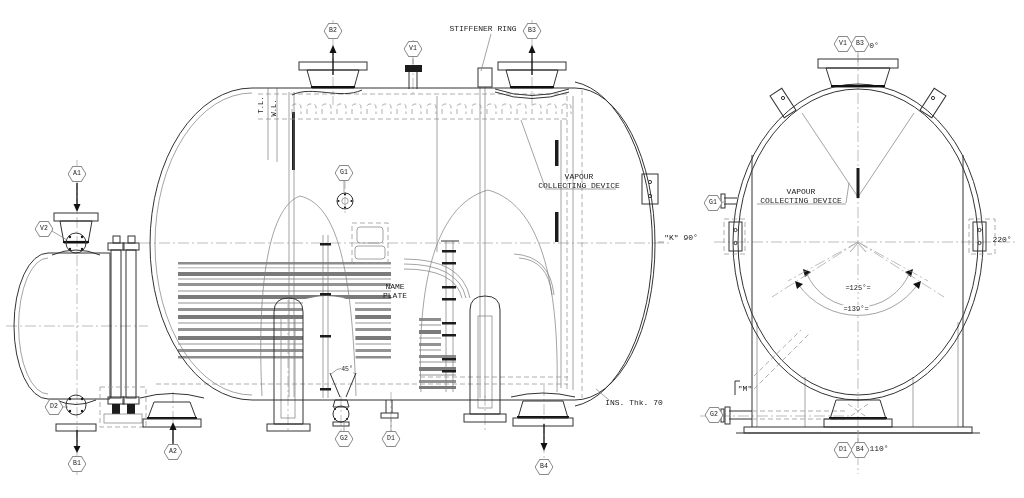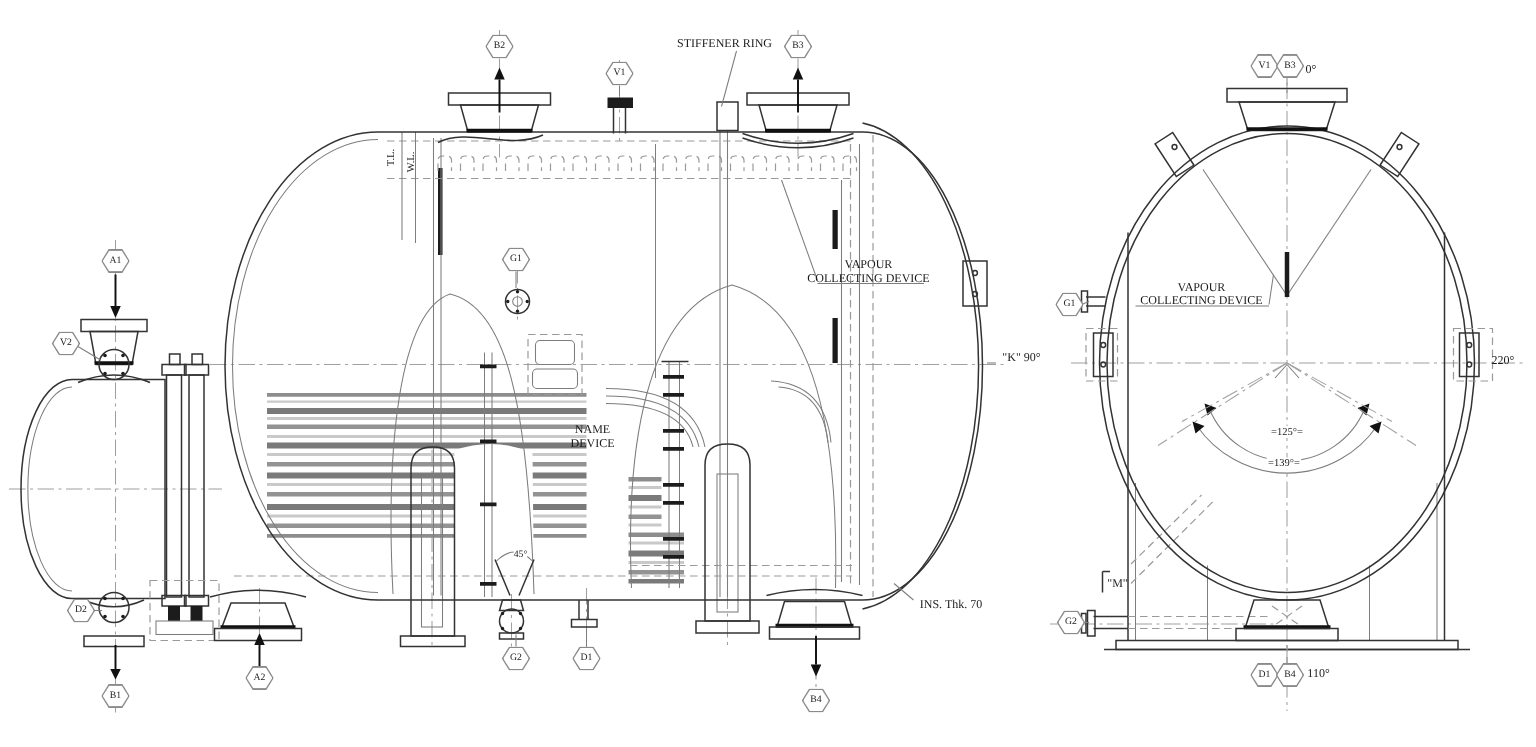--- a/index.html
+++ b/index.html
@@ -1,17 +1,17 @@
 <!DOCTYPE html>
 <html><head>
 <meta charset="utf-8">
 <style>
   html,body{margin:0;padding:0;background:#fff;}
   .canvas{position:relative;width:1024px;height:498px;background:#ffffff;overflow:hidden;
-          font-family:Liberation Serif, serif;}
+          font-family:Liberation Mono, monospace;}
   svg{position:absolute;left:0;top:0;}
   
   .s{stroke:#333;fill:none;stroke-width:1;}
   .thin{stroke:#7d7d7d;fill:none;stroke-width:.7;}
   .dash{stroke:#9a9a9a;fill:none;stroke-width:.8;stroke-dasharray:5 3;}
   .cl{stroke:#a0a0a0;fill:none;stroke-width:.7;stroke-dasharray:11 3 2 3;}
   .dk{fill:#1c1c1c;stroke:none;}
   .hv{stroke:#111;stroke-width:2.2;fill:none;}
   .ar{stroke:#111;stroke-width:1.3;fill:none;}
   .tip{fill:#111;stroke:none;}
@@ -441,21 +441,21 @@
 <div class="hex" style="left:860px;top:450px">
       <div class="hex-in">B4</div>
     </div>
 
 <div class="lbl" style="left:483px;top:29px">STIFFENER RING</div>
 <div class="lbl" style="left:579px;top:181px">VAPOUR
 COLLECTING DEVICE</div>
 <div class="lbl" style="left:801px;top:196px">VAPOUR
 COLLECTING DEVICE</div>
 <div class="lbl" style="left:395px;top:291px">NAME
-DEVICE</div>
+PLATE</div>
 <div class="lbl" style="left:634px;top:403px">INS. Thk. 70</div>
 <div class="lbl" style="left:681px;top:238px">"K" 90°</div>
 <div class="lbl" style="left:745px;top:389px">"M"</div>
 <div class="lbl rot" style="left:261px;top:105px">T.L.</div>
 <div class="lbl rot" style="left:274px;top:108px">W.L.</div>
 <div class="lbl sm" style="left:347px;top:370px;background:#fff">45°</div>
 <div class="lbl" style="left:874px;top:46px">0°</div>
 <div class="lbl" style="left:879px;top:449px">110°</div>
 <div class="lbl" style="left:1002px;top:240px">220°</div>
 <div class="lbl dim" style="left:858px;top:288px">=125°=</div>

